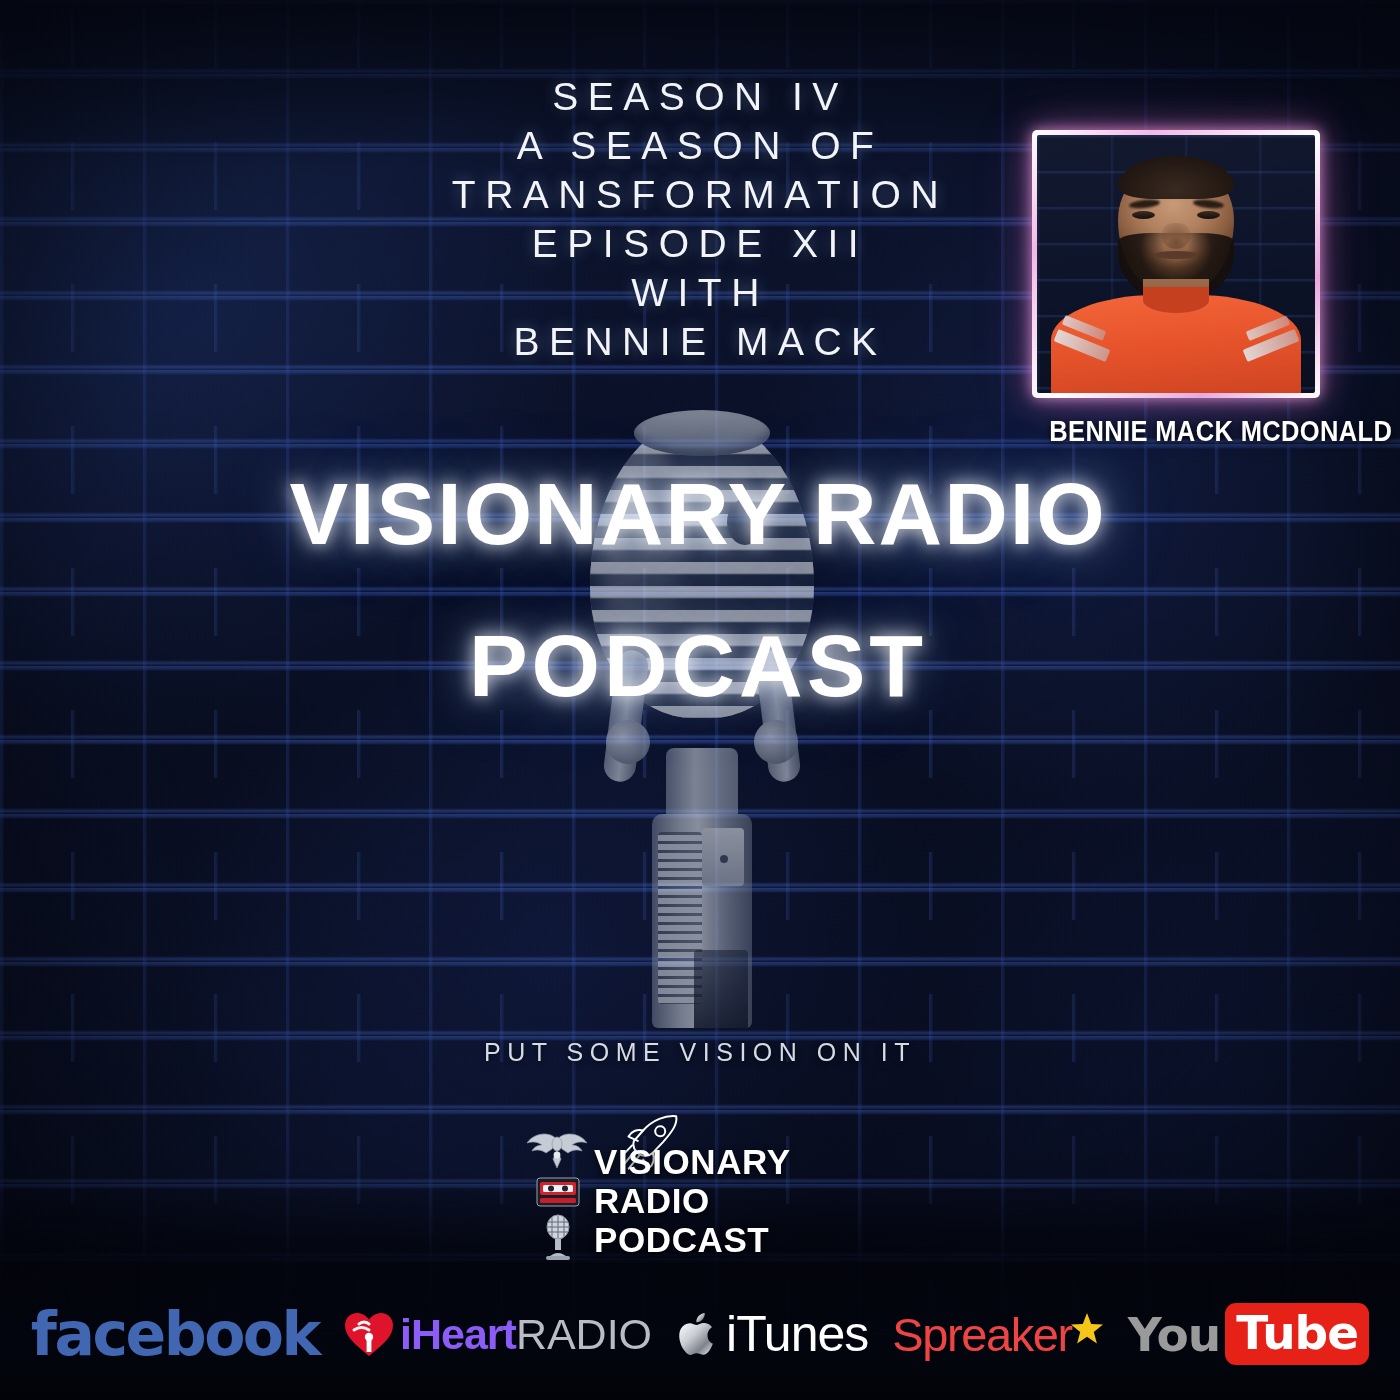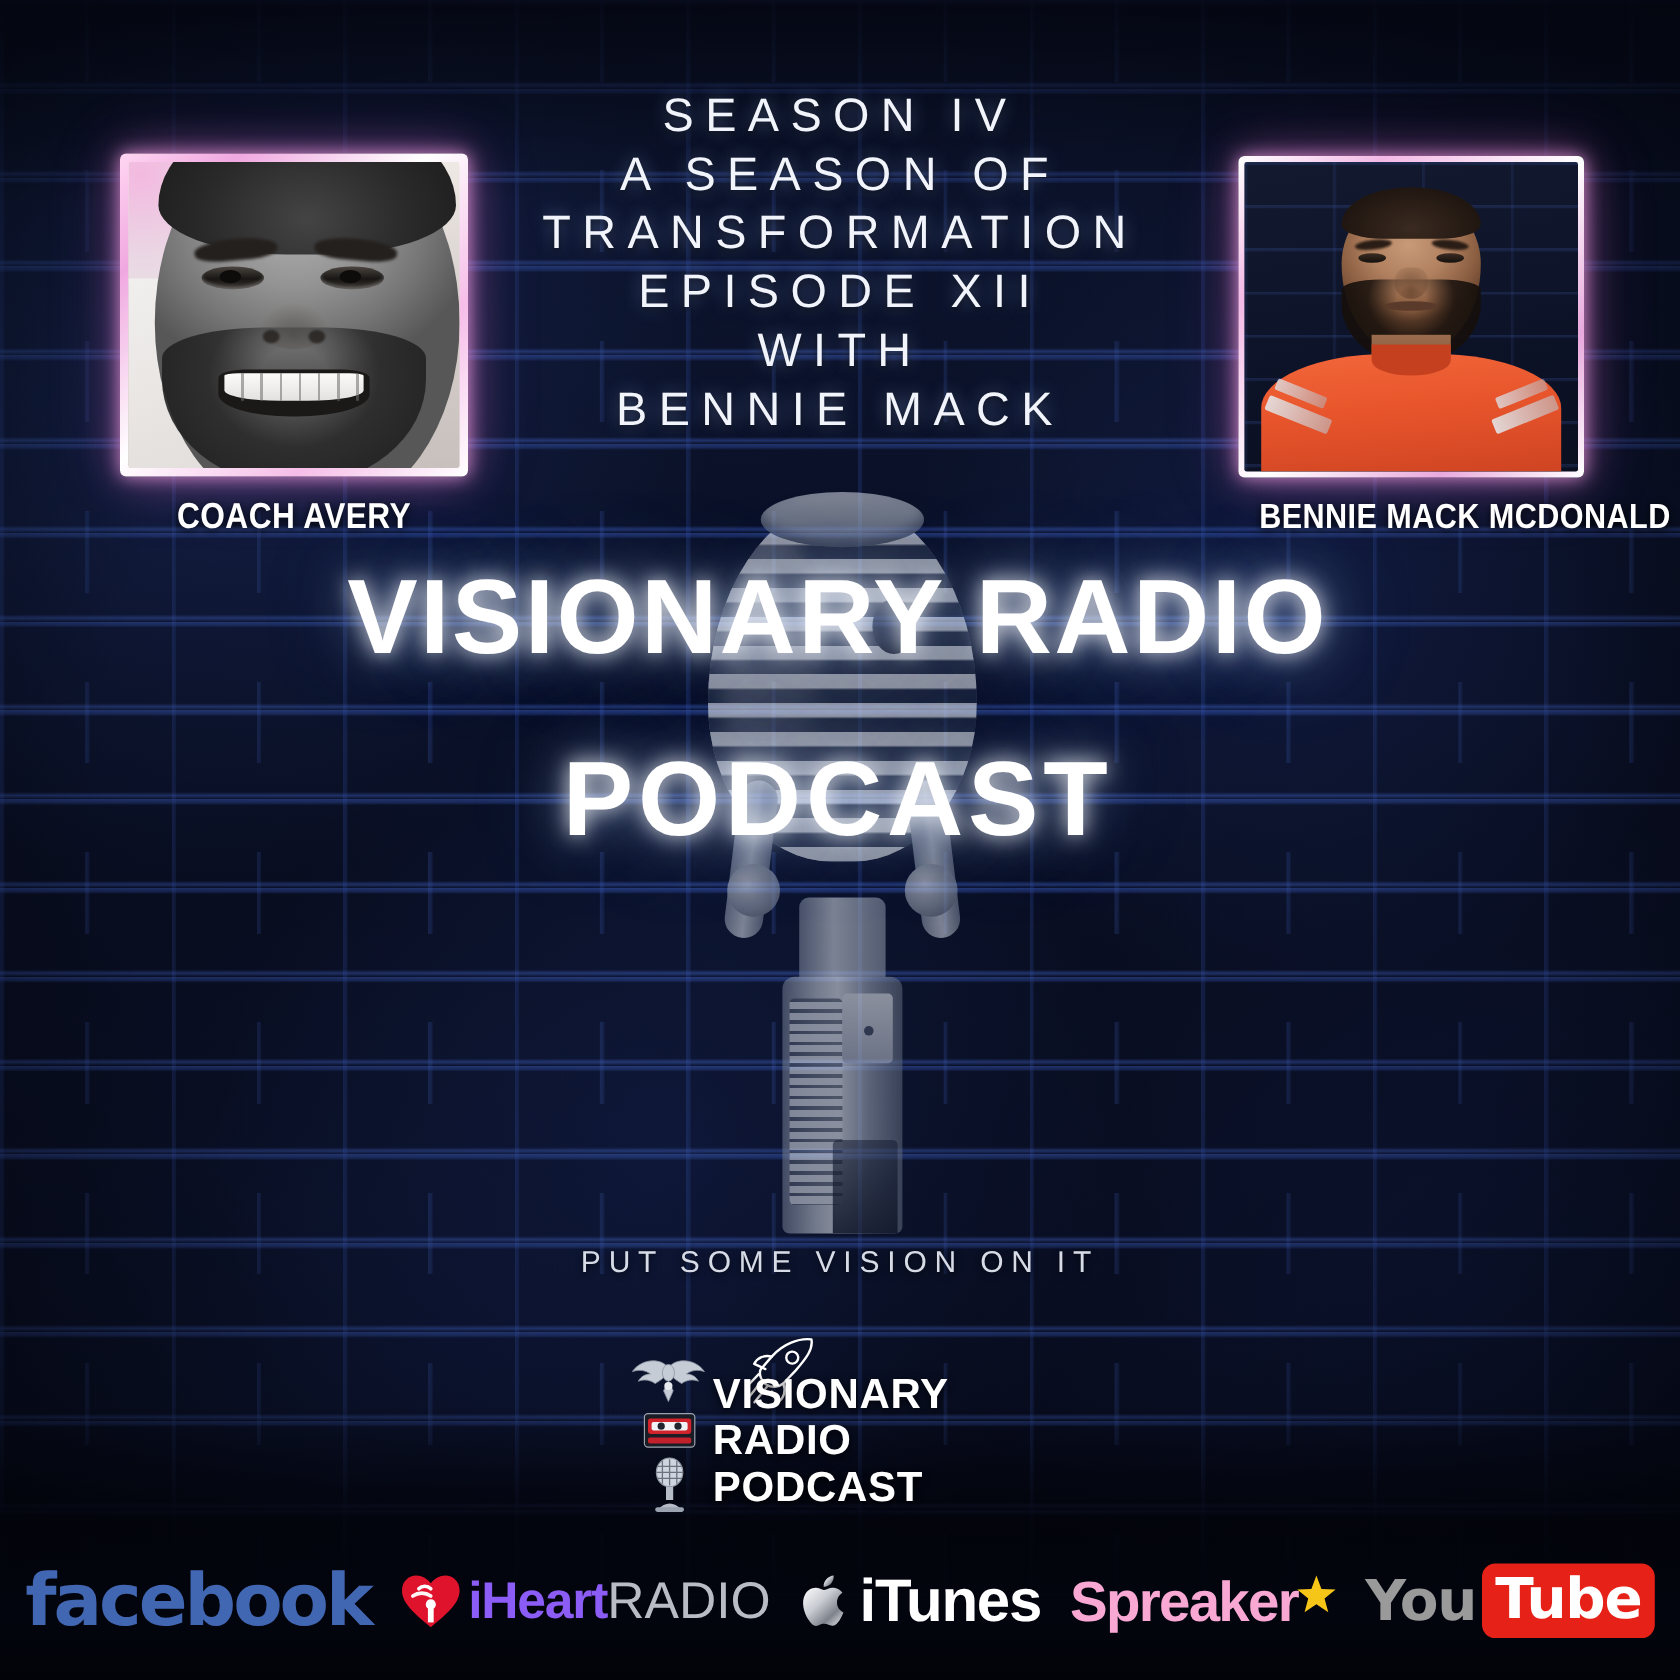--- a/index.html
+++ b/index.html
@@ -541,33 +541,33 @@
     font-family:"DejaVu Sans", sans-serif;
   }
 
   
   .heart-ico { position:relative; width:52px; height:48px; margin-right:5px; }
   .pf-iheart-a { color:#8b5cf6; font-size:43px; font-weight:700; letter-spacing:-1px; }
   .pf-iheart-b { color:#b9bcc4; font-size:43px; font-weight:400; letter-spacing:0px; }
 
   
   .apple-ico { width:44px; height:52px; margin-right:6px; }
-  .pf-itunes { color:#fff; font-size:50px; font-weight:700; letter-spacing:-1px; }
+  .pf-itunes { color:#fff; font-size:50px; font-weight:400; letter-spacing:-1px; }
 
   
   .spot-ico {
     width:52px; height:52px; border-radius:50%;
     background:#fff; margin-right:7px;
     position:relative; overflow:hidden;
   }
   .pf-spotify { color:#fff; font-size:47px; font-weight:700; letter-spacing:-1.4px; }
   .pf-reg { color:#fff; font-size:17px; vertical-align:super; font-weight:400; }
 
   
-  .pf-spreaker { color:#f9a8d4; font-size:47px; font-weight:700; letter-spacing:-1.4px; }
+  .pf-spreaker { color:#ef4444; font-size:47px; font-weight:400; letter-spacing:-1.4px; }
   .star-ico { width:34px; height:34px; margin-left:-2px; margin-bottom:10px; }
 
   
   .pf-you { color:#9a9a9a; font-size:47px; font-weight:700; letter-spacing:-1px; font-family:"DejaVu Sans", sans-serif; }
   .yt-box {
     background:#e62117;
     border-radius:11px;
     padding:2px 11px 5px;
     margin-left:5px;
   }
@@ -606,40 +606,20 @@
 
   <div class="episode-block">
     <div class="episode-line">SEASON IV</div>
     <div class="episode-line">A SEASON OF</div>
     <div class="episode-line">TRANSFORMATION</div>
     <div class="episode-line">EPISODE XII</div>
     <div class="episode-line">WITH</div>
     <div class="episode-line">BENNIE MACK</div>
   </div>
 
-  <div class="host host--left">
-    <div class="host-frame">
-      <div class="host-photo photo-avery">
-        <div class="av-bg-pink"></div>
-        <div class="av-bg-white"></div>
-        <div class="av-head"></div>
-        <div class="av-hair"></div>
-        <div class="av-brow l"></div>
-        <div class="av-brow r"></div>
-        <div class="av-eye l"></div>
-        <div class="av-eye r"></div>
-        <div class="av-nose"></div>
-        <div class="av-beard"></div>
-        <div class="av-mouth">
-          <div class="av-teeth"></div>
-        </div>
-      </div>
-    </div>
-    <div class="host-name">COACH AVERY</div>
-  </div>
 
   <div class="host host--right">
     <div class="host-frame">
       <div class="host-photo photo-bennie">
         <div class="bm-wall"></div>
         <div class="bm-head"></div>
         <div class="bm-hair"></div>
         <div class="bm-brow l"></div>
         <div class="bm-brow r"></div>
         <div class="bm-eye l"></div>

